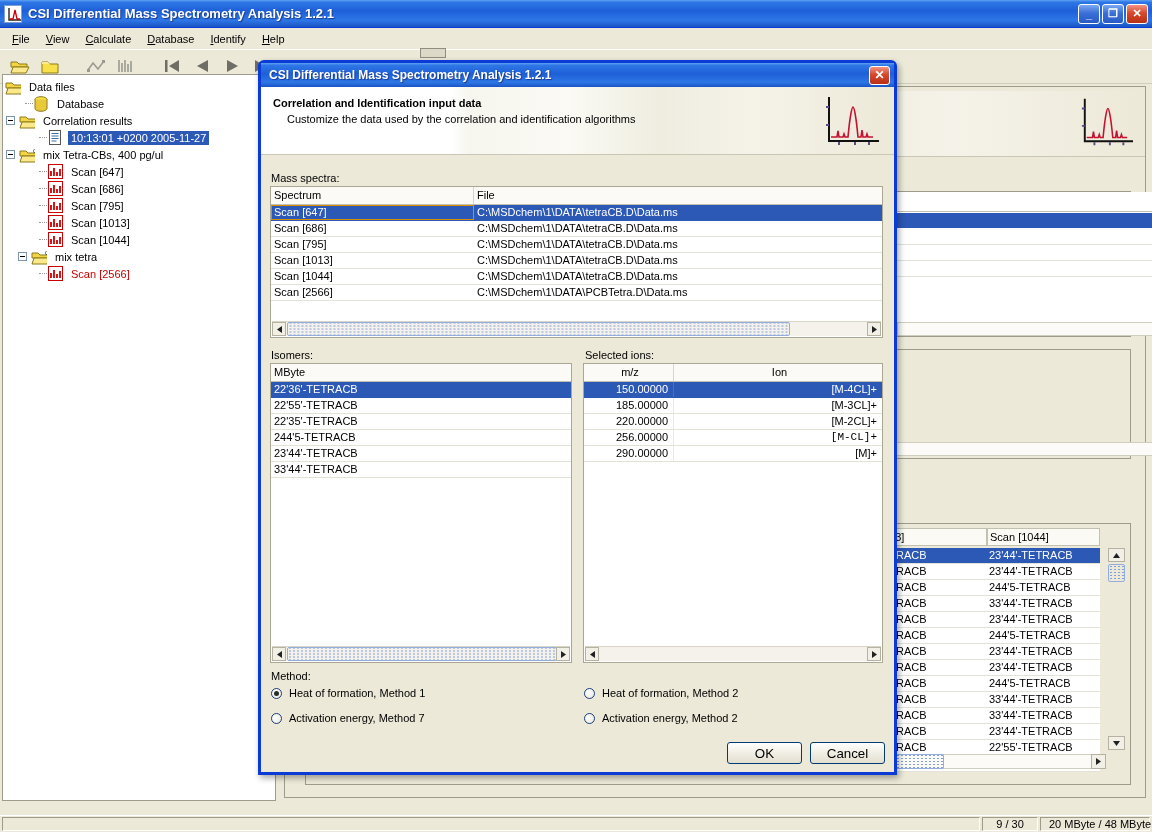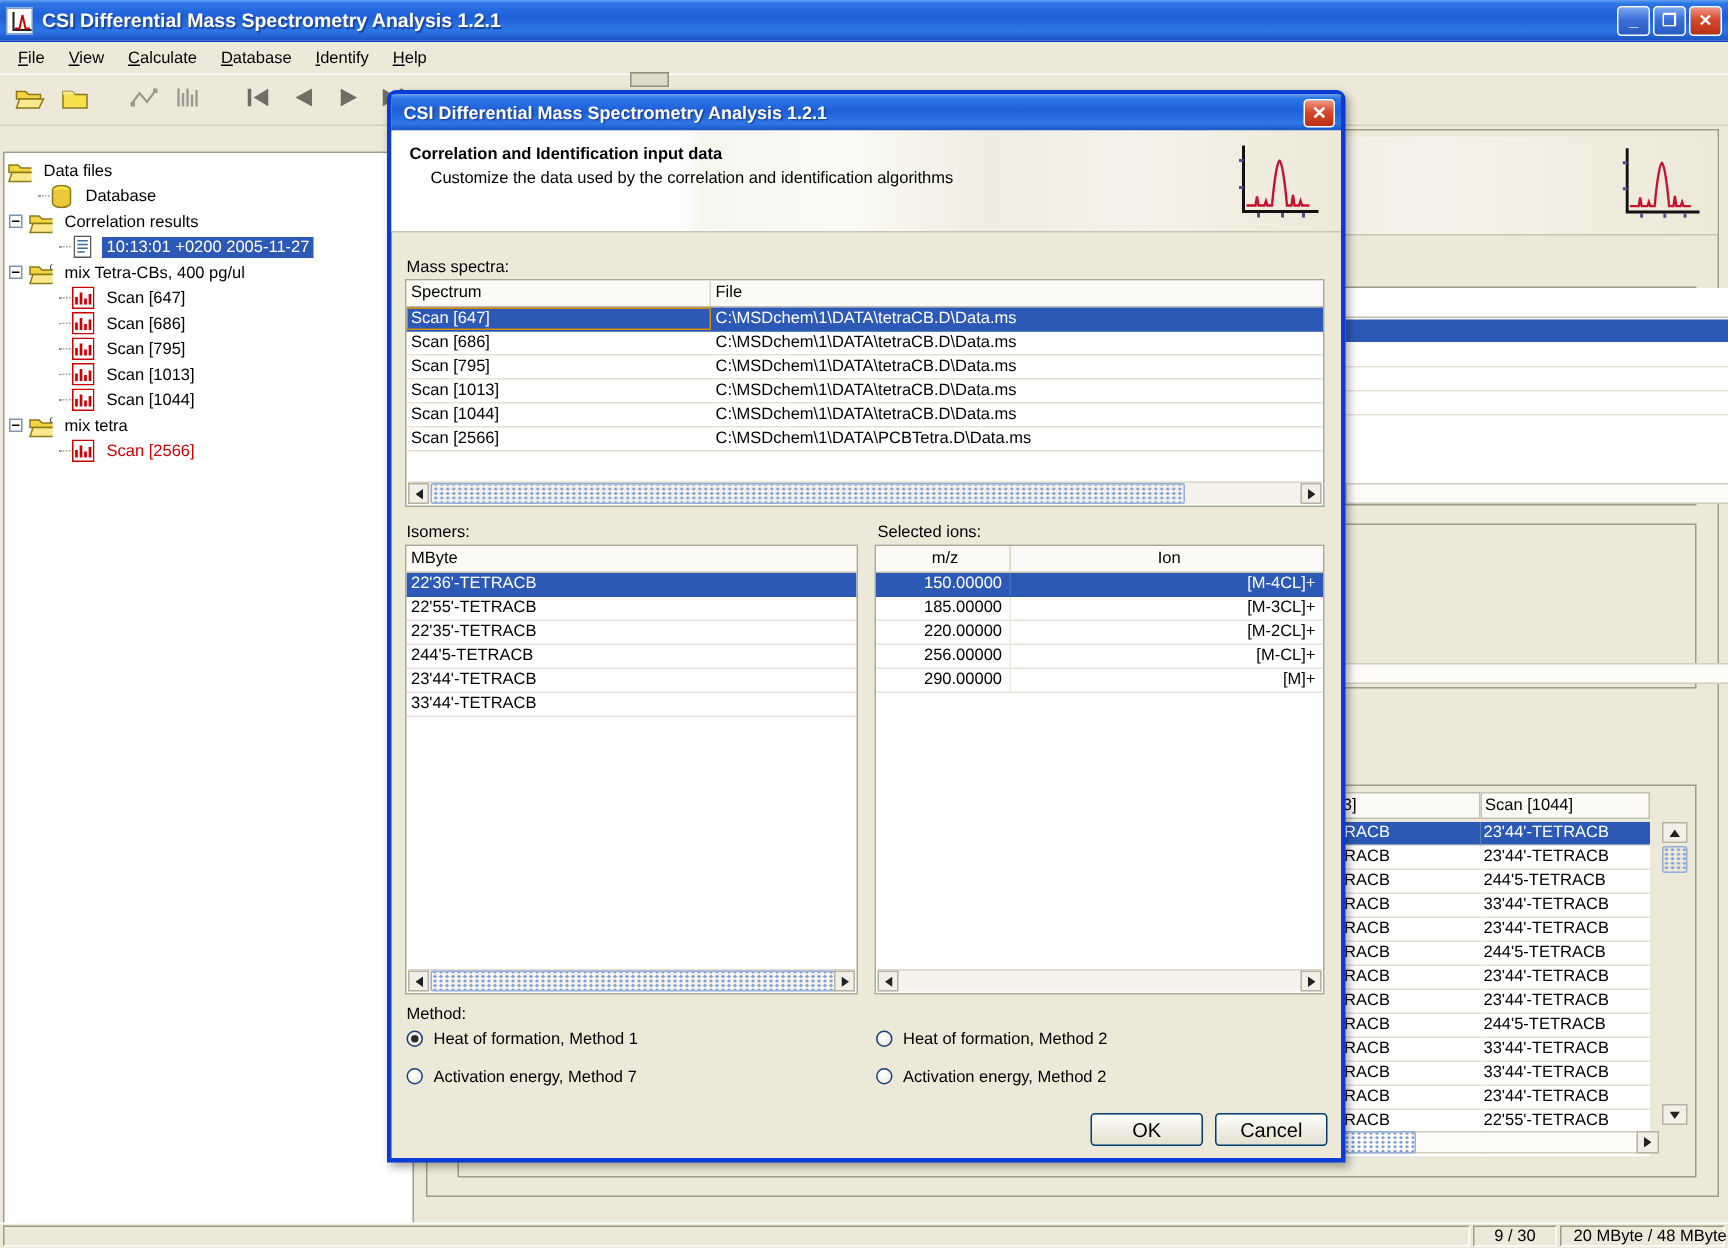--- a/index.html
+++ b/index.html
@@ -30,21 +30,21 @@
   .menu-item{padding:3px 8px}
   .menu-item u{text-decoration:underline}
 
   
   #toolbar{left:0;top:50px;width:1152px;height:34px;background:var(--beige);
     display:flex;align-items:center;gap:6px;padding-left:8px;border-bottom:1px solid #cfcdbd}
   .tb-btn{width:24px;height:24px;display:flex;align-items:center;justify-content:center}
   .tb-gap{width:10px}
 
   
-  #treepanel{left:2px;top:101px;width:274px;height:727px;background:#fff;
+  #treepanel{left:2px;top:74px;width:274px;height:727px;background:#fff;
     border:1px solid var(--bord);overflow:hidden;padding-top:3px}
   .tree-row{height:17px;display:flex;align-items:center;white-space:nowrap}
   .tree-exp{width:9px;height:9px;border:1px solid #7a96af;background:#fff;display:inline-flex;
     align-items:center;justify-content:center;margin:0 4px 0 2px;flex:none}
   .tree-exp::before{content:"";width:5px;height:1px;background:#000}
   .tree-stub{width:8px;height:1px;border-top:1px dotted #9a9a9a;flex:none}
   .tree-ico{width:16px;height:15px;flex:none;margin-right:5px;display:inline-flex;align-items:center;justify-content:center}
   .tree-label{padding:1px 3px}
   .tree-label.sel{background:var(--hl);color:#fff}
   .tree-label.red{color:var(--scanred,#CC0000)}
@@ -109,21 +109,21 @@
   .lst-row{display:flex;height:16px;border-bottom:1px solid var(--tbl-line)}
   .lst-row .c{line-height:15px;padding-left:3px;white-space:nowrap;overflow:hidden}
   .lst-row.sel{background:var(--hl);color:#fff;border-bottom-color:var(--hl)}
   .lst-row.sel .focus1{outline:1px solid #D98C00;outline-offset:-1px}
   .hscroll{position:absolute;left:1px;right:1px;bottom:1px;height:15px;background:#F4F2EA;
     border-top:1px solid #d8d6c6}
   .num{text-align:right;padding-right:5px}
 
   
   #method-grid{position:absolute;display:grid;grid-template-columns:313px auto;row-gap:13px}
-  .radio-row{display:flex;align-items:flex-start;gap:7px}
+  .radio-row{display:flex;align-items:flex-end;gap:7px}
   .radio{width:11px;height:11px;border-radius:50%;border:1px solid #1a3f7a;
     background:radial-gradient(circle at 35% 35%,#fff,#e8e6da);display:flex;align-items:center;justify-content:center}
   .radio.on::before{content:"";width:5px;height:5px;border-radius:50%;background:#2b2b2b}
 
   .xp-btn{position:absolute;width:75px;height:22px;border:1px solid #003C74;border-radius:3px;
     background:linear-gradient(180deg,#fff,#F2F0E6 45%,#E3E0D0);display:flex;align-items:center;
     justify-content:center}
 </style>
 </head>
 <body>
@@ -313,21 +313,21 @@
       <div class="tree-row" style="padding-left: 36px;">
         <span class="tree-stub"></span>
         <span class="tree-ico">
           <svg width="15" height="15">
             <rect x="0.5" y="0.5" width="14" height="14" fill="#fff" stroke="#CC0000"></rect>
             <path d="M3 12 v-5 M6 12 v-8 M9 12 v-4 M12 12 v-7" stroke="#CC0000" stroke-width="1.8"></path>
           </svg>
         </span>
         <span class="tree-label">Scan [1044]</span>
       </div>
-      <div class="tree-row" style="padding-left: 1px;">
+      <div class="tree-row" style="padding-left: 13px;">
         <span class="tree-exp"></span>
         <span class="tree-ico">
           <svg width="20" height="16">
             <path d="M1 4 h6 l2 2 h8 v3 H1z" fill="#F4D442" stroke="#8a7a1a"></path>
             <path d="M3 9 h16 l-3 6 H1z" fill="#FBE88A" stroke="#8a7a1a"></path>
             <text x="14" y="6" font-size="7" fill="#333">c</text>
           </svg>
         </span>
         <span class="tree-label">mix tetra</span>
       </div>
@@ -551,21 +551,21 @@
           <div class="lst-row">
             <div class="c num" style="width: 90px; border-right: 1px solid rgb(236, 234, 224);">185.00000</div>
             <div class="c num" style="flex: 1 1 0%;">[M-3CL]+</div>
           </div>
           <div class="lst-row">
             <div class="c num" style="width: 90px; border-right: 1px solid rgb(236, 234, 224);">220.00000</div>
             <div class="c num" style="flex: 1 1 0%;">[M-2CL]+</div>
           </div>
           <div class="lst-row">
             <div class="c num" style="width: 90px; border-right: 1px solid rgb(236, 234, 224);">256.00000</div>
-            <div class="c num" style="flex: 1 1 0%;">[M-CL]+</div>
+            <div class="c num" style="flex: 1 1 0%; font-family: Liberation Mono, monospace;">[M-CL]+</div>
           </div>
           <div class="lst-row">
             <div class="c num" style="width: 90px; border-right: 1px solid rgb(236, 234, 224);">290.00000</div>
             <div class="c num" style="flex: 1 1 0%;">[M]+</div>
           </div>
         </div>
       <div class="hscroll">
         <div class="sb-arrow" style="left:0;top:0;width:14px;height:14px">
             <svg width="5" height="7">
               <polygon points="5,0 0,3.5 5,7" fill="#222"></polygon>

